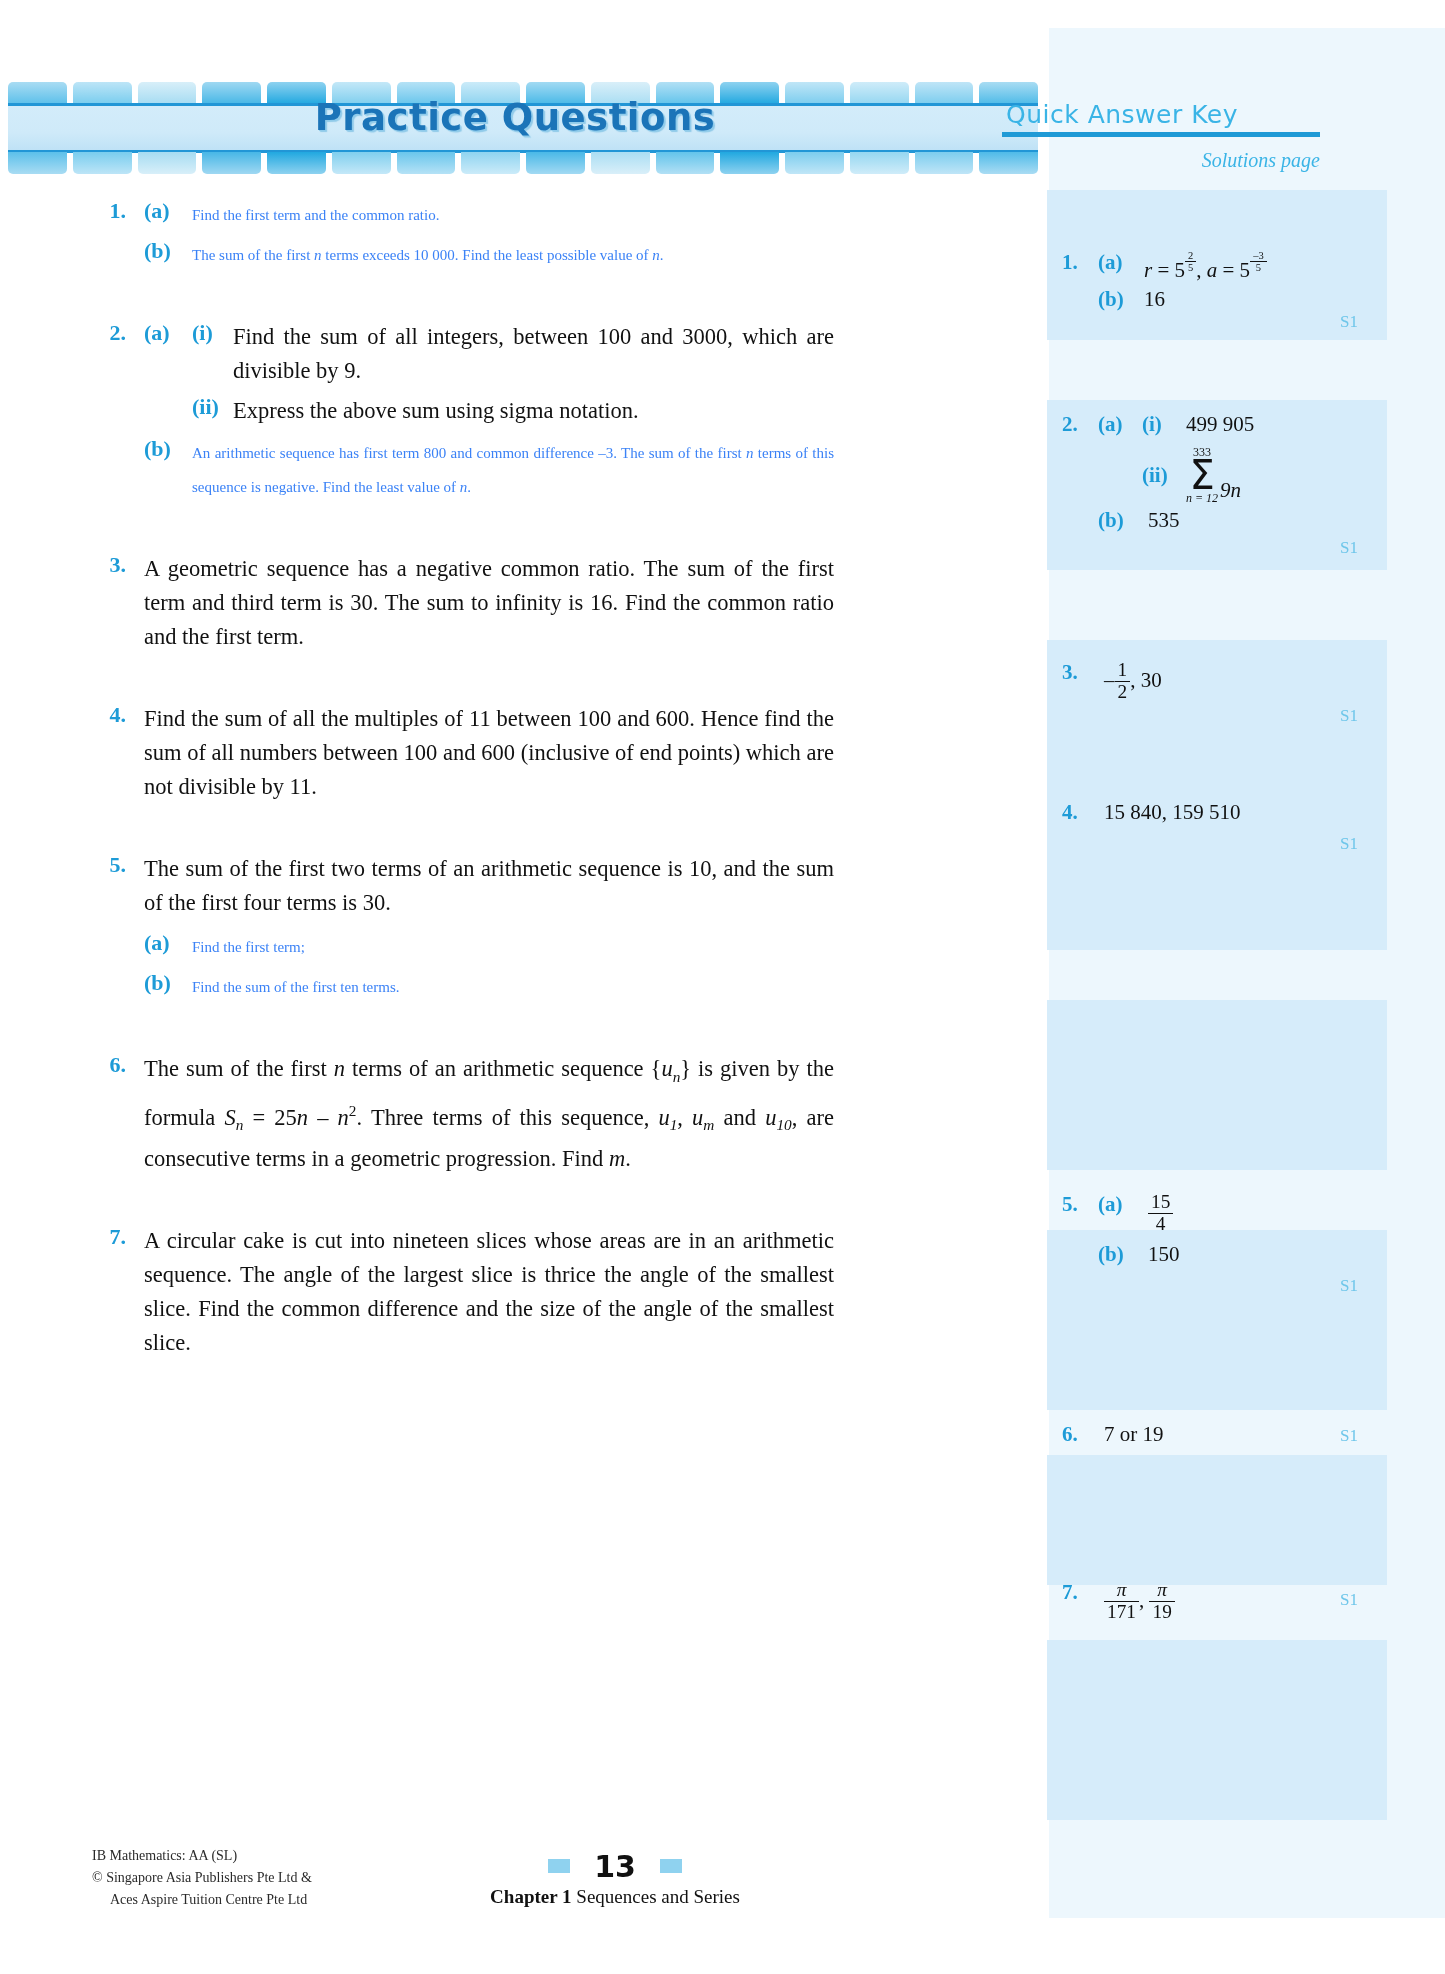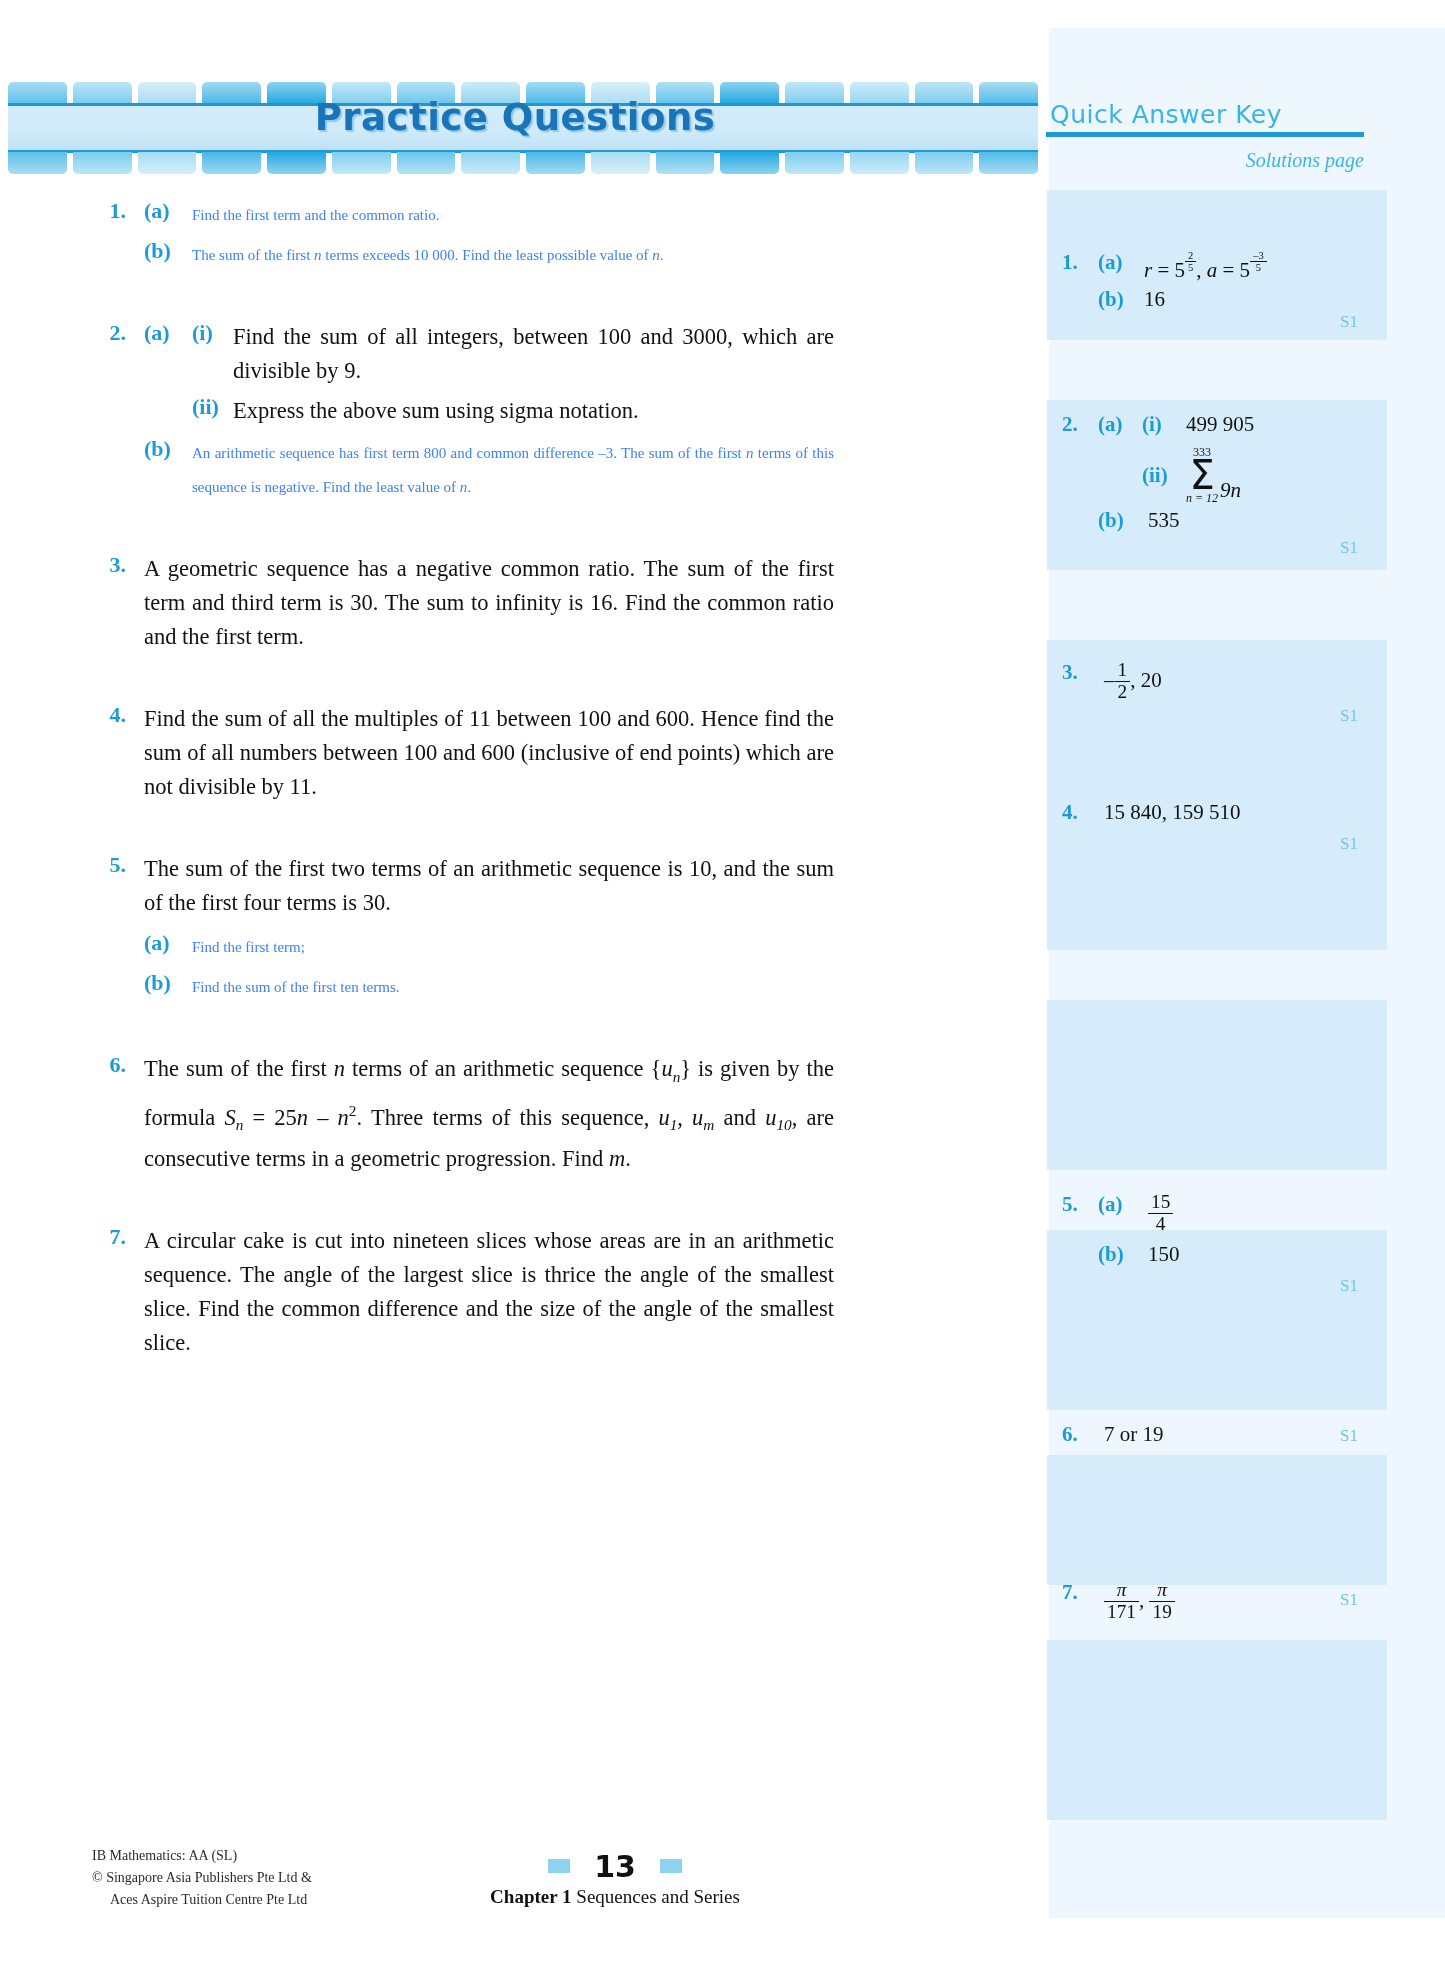--- a/index.html
+++ b/index.html
@@ -74,21 +74,21 @@
     position: absolute;
     left: 1047px;
     top: 28px;
     width: 398px;
     height: 1890px;
     background: #edf7fd;
     border-left: 2px solid #ffffff;
   }
   #qak-head {
     position: absolute;
-    left: 1046px;
+    left: 1002px;
     top: 100px;
     width: 330px;
   }
   #qak-title {
     font-family: "DejaVu Sans", sans-serif;
     font-size: 25px;
     color: #3ab4e6;
     letter-spacing: 0.5px;
     padding-left: 4px;
   }
@@ -469,21 +469,21 @@
       <div class="ans-val" style="padding-left:6px;">535</div>
     </div>
   </div>
   <div class="sref" style="left:278px;top:126px;">S1</div>
 </div>
 
 <div class="ans" style="top:660px;">
   <div class="ans-num">3.</div>
   <div class="ans-rowwrap">
     <div class="ans-line">
-      <div class="ans-val" style="padding-left:6px;">–<span class="frac"><span class="n">1</span><span class="d">2</span></span>, <span>20</span></div>
+      <div class="ans-val" style="padding-left:6px;">–<span class="frac"><span class="n">1</span><span class="d">2</span></span>, <span>30</span></div>
     </div>
   </div>
   <div class="sref" style="left:278px;top:46px;">S1</div>
 </div>
 
 <div class="ans" style="top:800px;">
   <div class="ans-num">4.</div>
   <div class="ans-rowwrap">
     <div class="ans-line">
       <div class="ans-val" style="padding-left:6px;">15 840, 159 510</div>

